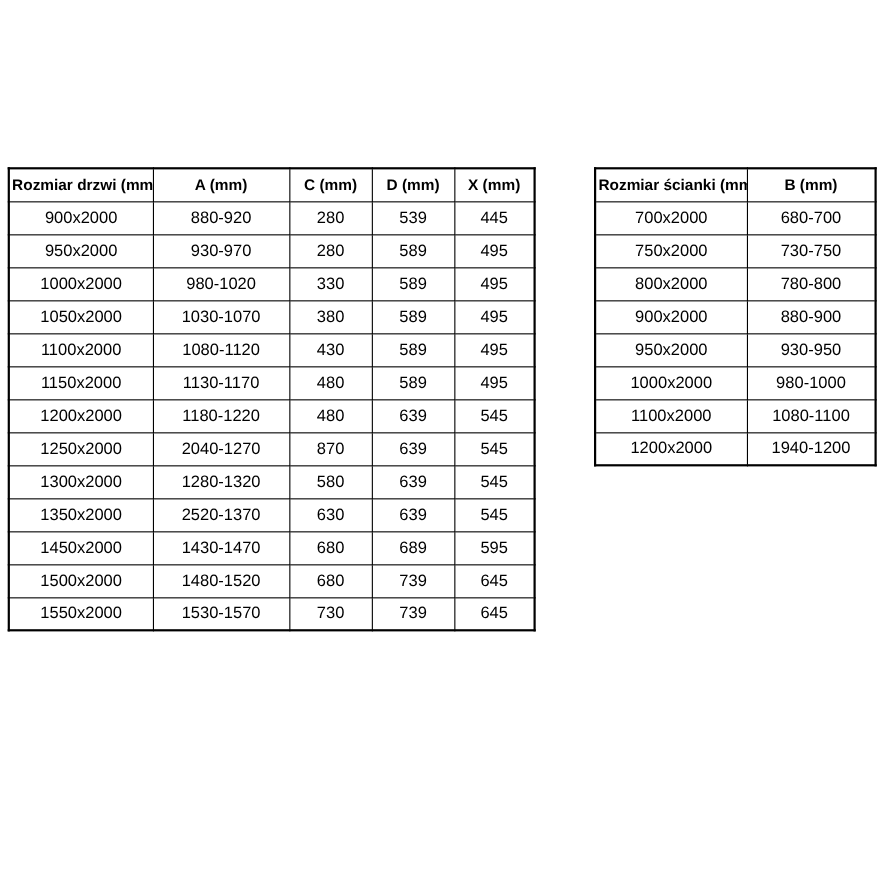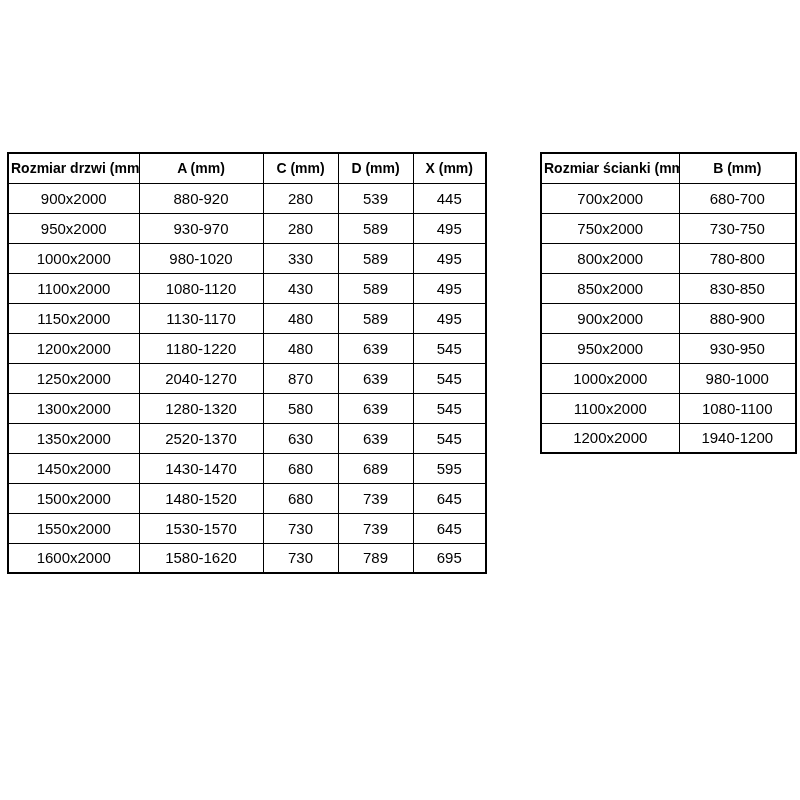--- a/index.html
+++ b/index.html
@@ -87,20 +87,27 @@
         <td>495</td>
       </tr>
       <tr>
         <td>1000x2000</td>
         <td>980-1020</td>
         <td>330</td>
         <td>589</td>
         <td>495</td>
       </tr>
       <tr>
+        <td>1050x2000</td>
+        <td>1030-1070</td>
+        <td>380</td>
+        <td>589</td>
+        <td>495</td>
+      </tr>
+      <tr>
         <td>1100x2000</td>
         <td>1080-1120</td>
         <td>430</td>
         <td>589</td>
         <td>495</td>
       </tr>
       <tr>
         <td>1150x2000</td>
         <td>1130-1170</td>
         <td>480</td>
@@ -148,27 +155,20 @@
         <td>680</td>
         <td>739</td>
         <td>645</td>
       </tr>
       <tr>
         <td>1550x2000</td>
         <td>1530-1570</td>
         <td>730</td>
         <td>739</td>
         <td>645</td>
-      </tr>
-      <tr>
-        <td>1600x2000</td>
-        <td>1580-1620</td>
-        <td>730</td>
-        <td>789</td>
-        <td>695</td>
       </tr>
     </tbody>
 </table>
 
 <table id="walls-table" class="spec-table">
   <colgroup>
     <col style="width:138px">
     <col style="width:117px">
   </colgroup>
   <thead>
@@ -184,24 +184,20 @@
       </tr>
       <tr>
         <td>750x2000</td>
         <td>730-750</td>
       </tr>
       <tr>
         <td>800x2000</td>
         <td>780-800</td>
       </tr>
       <tr>
-        <td>850x2000</td>
-        <td>830-850</td>
-      </tr>
-      <tr>
         <td>900x2000</td>
         <td>880-900</td>
       </tr>
       <tr>
         <td>950x2000</td>
         <td>930-950</td>
       </tr>
       <tr>
         <td>1000x2000</td>
         <td>980-1000</td>

